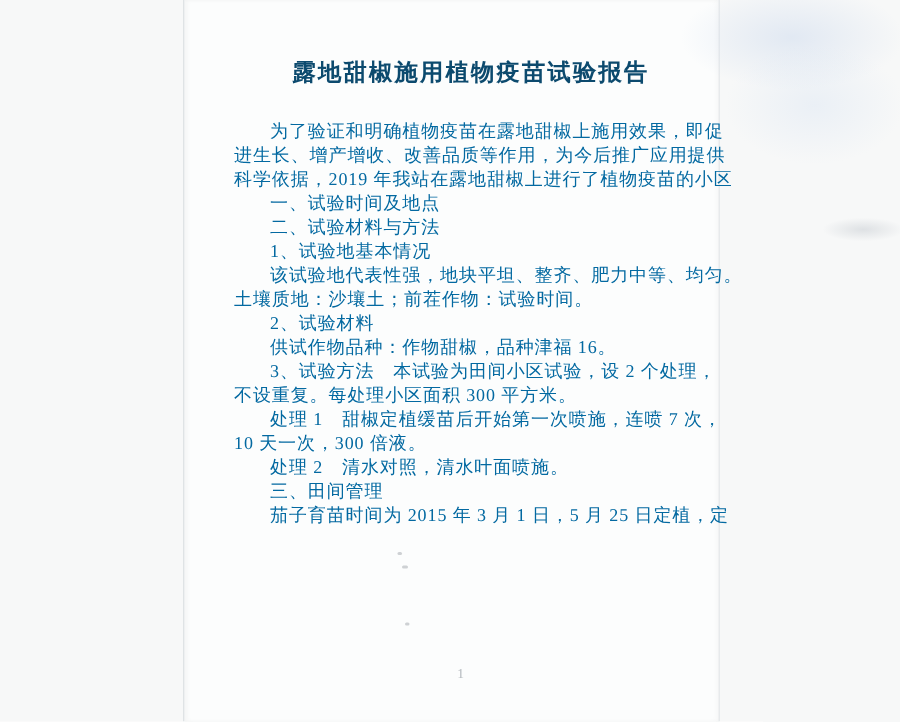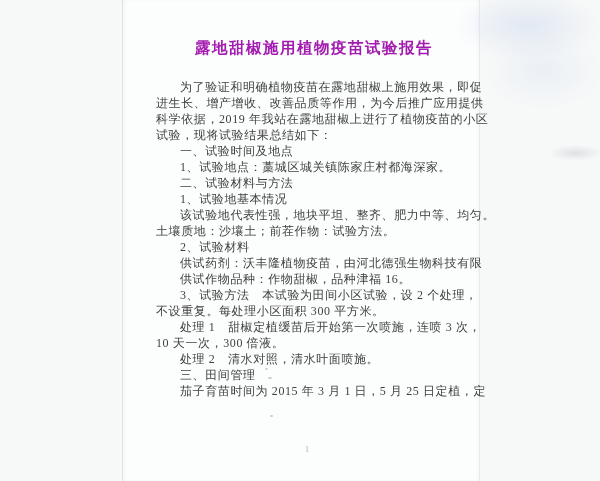--- a/index.html
+++ b/index.html
@@ -40,25 +40,25 @@
   }
   .mk1{left:141px;top:170px;}
   .mk2{left:142px;top:368px;width:3px;}
   .mk3{left:145px;top:377px;}
   .mk4{left:147px;top:415px;width:3px;}
 
   .doc-title{
     position:absolute;left:33px;top:38px;width:316px;
     text-align:center;
     font-size:15.5px;font-weight:bold;letter-spacing:1.5px;
-    color:#a21caf;
+    color:#0c4a6e;
   }
   .doc-body{
     position:absolute;left:33px;top:79px;width:320px;
-    font-size:12px;color:#404040;letter-spacing:0.6px;
+    font-size:12px;color:#0369a1;letter-spacing:0.6px;
   }
   .line{
     height:16px;line-height:16px;white-space:nowrap;
     font-weight:500;
   }
   .line.ind{padding-left:24px;}
   .pageno{
     position:absolute;left:178px;top:444px;width:12px;
     font-size:9px;color:#b4b9be;text-align:center;
   }
@@ -75,33 +75,30 @@
     <div class="mark mk2"></div>
     <div class="mark mk3"></div>
     <div class="mark mk4"></div>
 
     <div class="doc-title">露地甜椒施用植物疫苗试验报告</div>
 
     <div class="doc-body" id="doc-lines">
         <div class="line ind">为了验证和明确植物疫苗在露地甜椒上施用效果，即促</div>
         <div class="line">进生长、增产增收、改善品质等作用，为今后推广应用提供</div>
         <div class="line">科学依据，2019 年我站在露地甜椒上进行了植物疫苗的小区</div>
-        <div class="line">试验，现将试验结果总结如下：</div>
         <div class="line ind">一、试验时间及地点</div>
-        <div class="line ind">1、试验地点：藁城区城关镇陈家庄村都海深家。</div>
         <div class="line ind">二、试验材料与方法</div>
         <div class="line ind">1、试验地基本情况</div>
         <div class="line ind">该试验地代表性强，地块平坦、整齐、肥力中等、均匀。</div>
-        <div class="line">土壤质地：沙壤土；前茬作物：试验方法。</div>
+        <div class="line">土壤质地：沙壤土；前茬作物：试验时间。</div>
         <div class="line ind">2、试验材料</div>
-        <div class="line ind">供试药剂：沃丰隆植物疫苗，由河北德强生物科技有限</div>
         <div class="line ind">供试作物品种：作物甜椒，品种津福 16。</div>
         <div class="line ind">3、试验方法　本试验为田间小区试验，设 2 个处理，</div>
         <div class="line">不设重复。每处理小区面积 300 平方米。</div>
-        <div class="line ind">处理 1　甜椒定植缓苗后开始第一次喷施，连喷 3 次，</div>
+        <div class="line ind">处理 1　甜椒定植缓苗后开始第一次喷施，连喷 7 次，</div>
         <div class="line">10 天一次，300 倍液。</div>
         <div class="line ind">处理 2　清水对照，清水叶面喷施。</div>
         <div class="line ind">三、田间管理</div>
         <div class="line ind">茄子育苗时间为 2015 年 3 月 1 日，5 月 25 日定植，定</div>
       </div>
 
     <div class="pageno">1</div>
   </div>
 </div>
 

